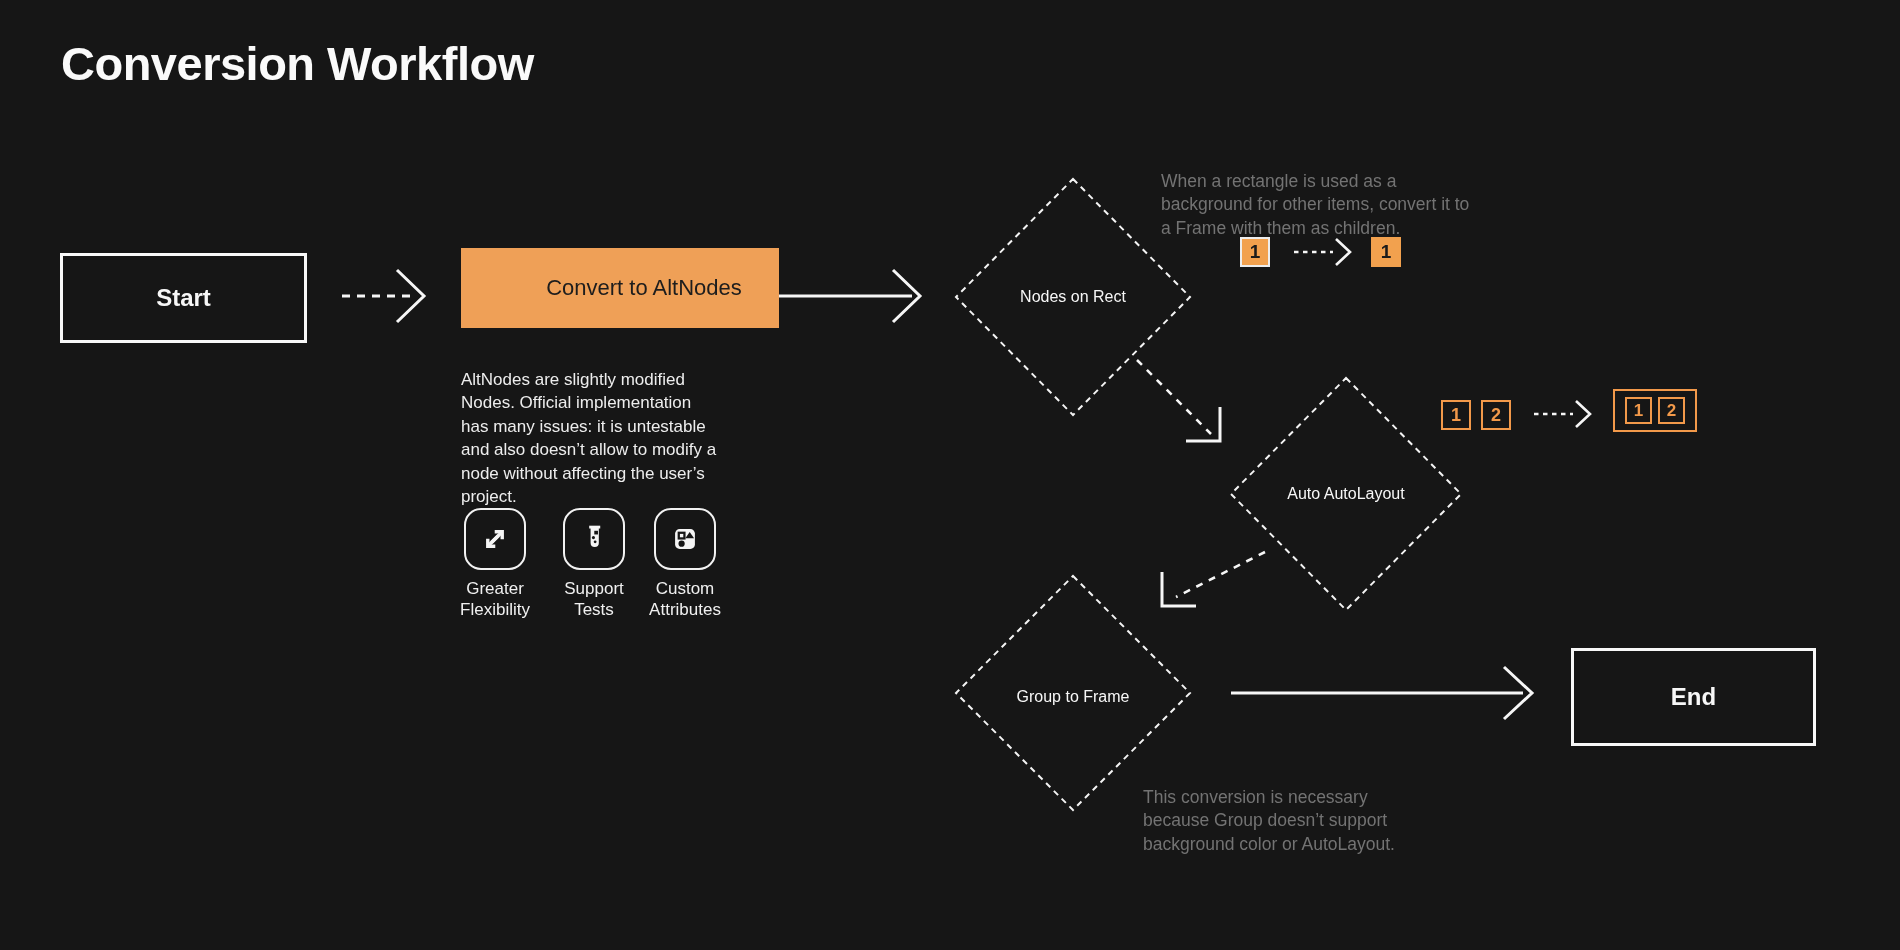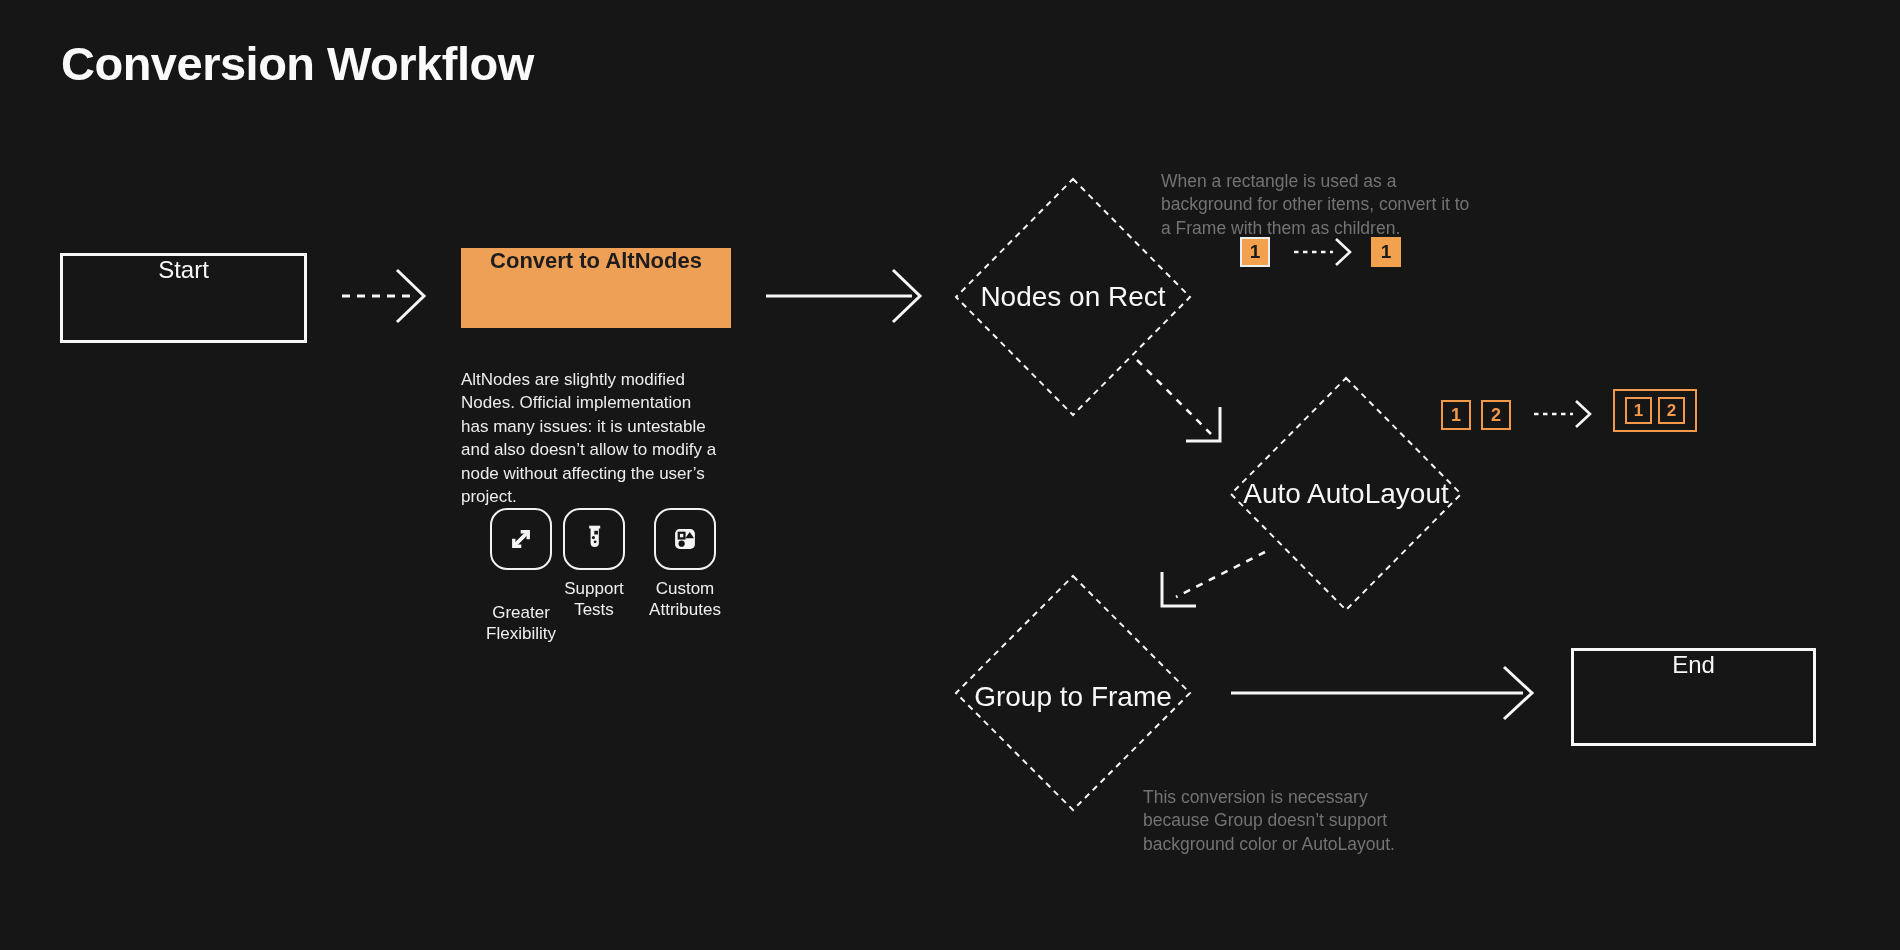--- a/index.html
+++ b/index.html
@@ -14,47 +14,47 @@
   svg.overlay{position:absolute;left:0;top:0;}
   .solid-line{stroke:#F6F6F6;stroke-width:3;fill:none;}
   .dash-line{stroke:#F6F6F6;stroke-width:3;fill:none;stroke-dasharray:8 7;}
   .dash-diag{stroke:#F6F6F6;stroke-width:2.6;fill:none;stroke-dasharray:7 7;}
   .dash-sm{stroke:#F6F6F6;stroke-width:2.6;fill:none;stroke-dasharray:4.5 4.5;}
   .head{stroke:#F6F6F6;stroke-width:3;fill:none;stroke-linejoin:miter;}
   .head-sm{stroke:#F6F6F6;stroke-width:2.6;fill:none;}
   .diamond{stroke:#F4F4F4;stroke-width:2;fill:none;stroke-dasharray:6 5;}
 
   .rect-node{
-    position:absolute;display:flex;justify-content:center;
-    border:3px solid #F8F8F8;font-size:24px;color:#F7F7F7;background:transparent;
+    position:absolute;display:flex;align-items:center;justify-content:center;
+    border:3px solid #F8F8F8;font-size:24px;color:#F7F7F7;background:transparent;font-weight:bold;
   }
   .start-node{left:47px;top:253px;width:241px;height:84px;}
   .end-node{left:1558px;top:648px;width:239px;height:92px;}
 
   .convert-node{
     position:absolute;left:448px;top:248px;width:270px;height:80px;
-    display:flex;justify-content:center;
-    background:#EFA057;color:#1D1D1D;font-size:22px;font-weight:700;
+    display:flex;align-items:center;justify-content:center;
+    background:#EFA057;color:#1D1D1D;font-size:22px;font-weight:400;padding-left:48px;
   }
   .convert-desc{
     position:absolute;left:448px;top:351px;width:262px;
     font-size:17px;line-height:1.38;color:#EDEDED;
   }
 
   .feature{position:absolute;top:508px;width:92px;display:flex;flex-direction:column;align-items:center;}
   .feature .icon-box{
     width:62px;height:62px;border:2.5px solid #F2F2F2;border-radius:17px;
     display:flex;align-items:center;justify-content:center;box-sizing:border-box;
   }
   .feature .flabel{margin-top:9px;font-size:17px;line-height:1.22;text-align:center;color:#F0F0F0;}
-  .f1{left:462px;gap:24px;} .f2{left:535px;justify-content:flex-end;} .f3{left:626px;}
+  .f1{left:436px;} .f2{left:535px;justify-content:flex-end;} .f3{left:626px;}
 
   .diamond-label{
     position:absolute;transform:translate(-50%,-50%);
-    font-size:28px;color:#F7F7F7;white-space:nowrap;
+    font-size:16px;color:#F7F7F7;white-space:nowrap;
   }
 
   .note{position:absolute;font-size:17.5px;line-height:1.36;color:#737373;}
   .note-rect{left:1148px;top:152px;width:312px;}
   .note-auto{left:1402px;top:338px;width:336px;}
   .note-group{left:1130px;top:768px;width:290px;}
 
   .sq{
     position:absolute;width:30px;height:30px;box-sizing:border-box;
     display:flex;align-items:center;justify-content:center;

